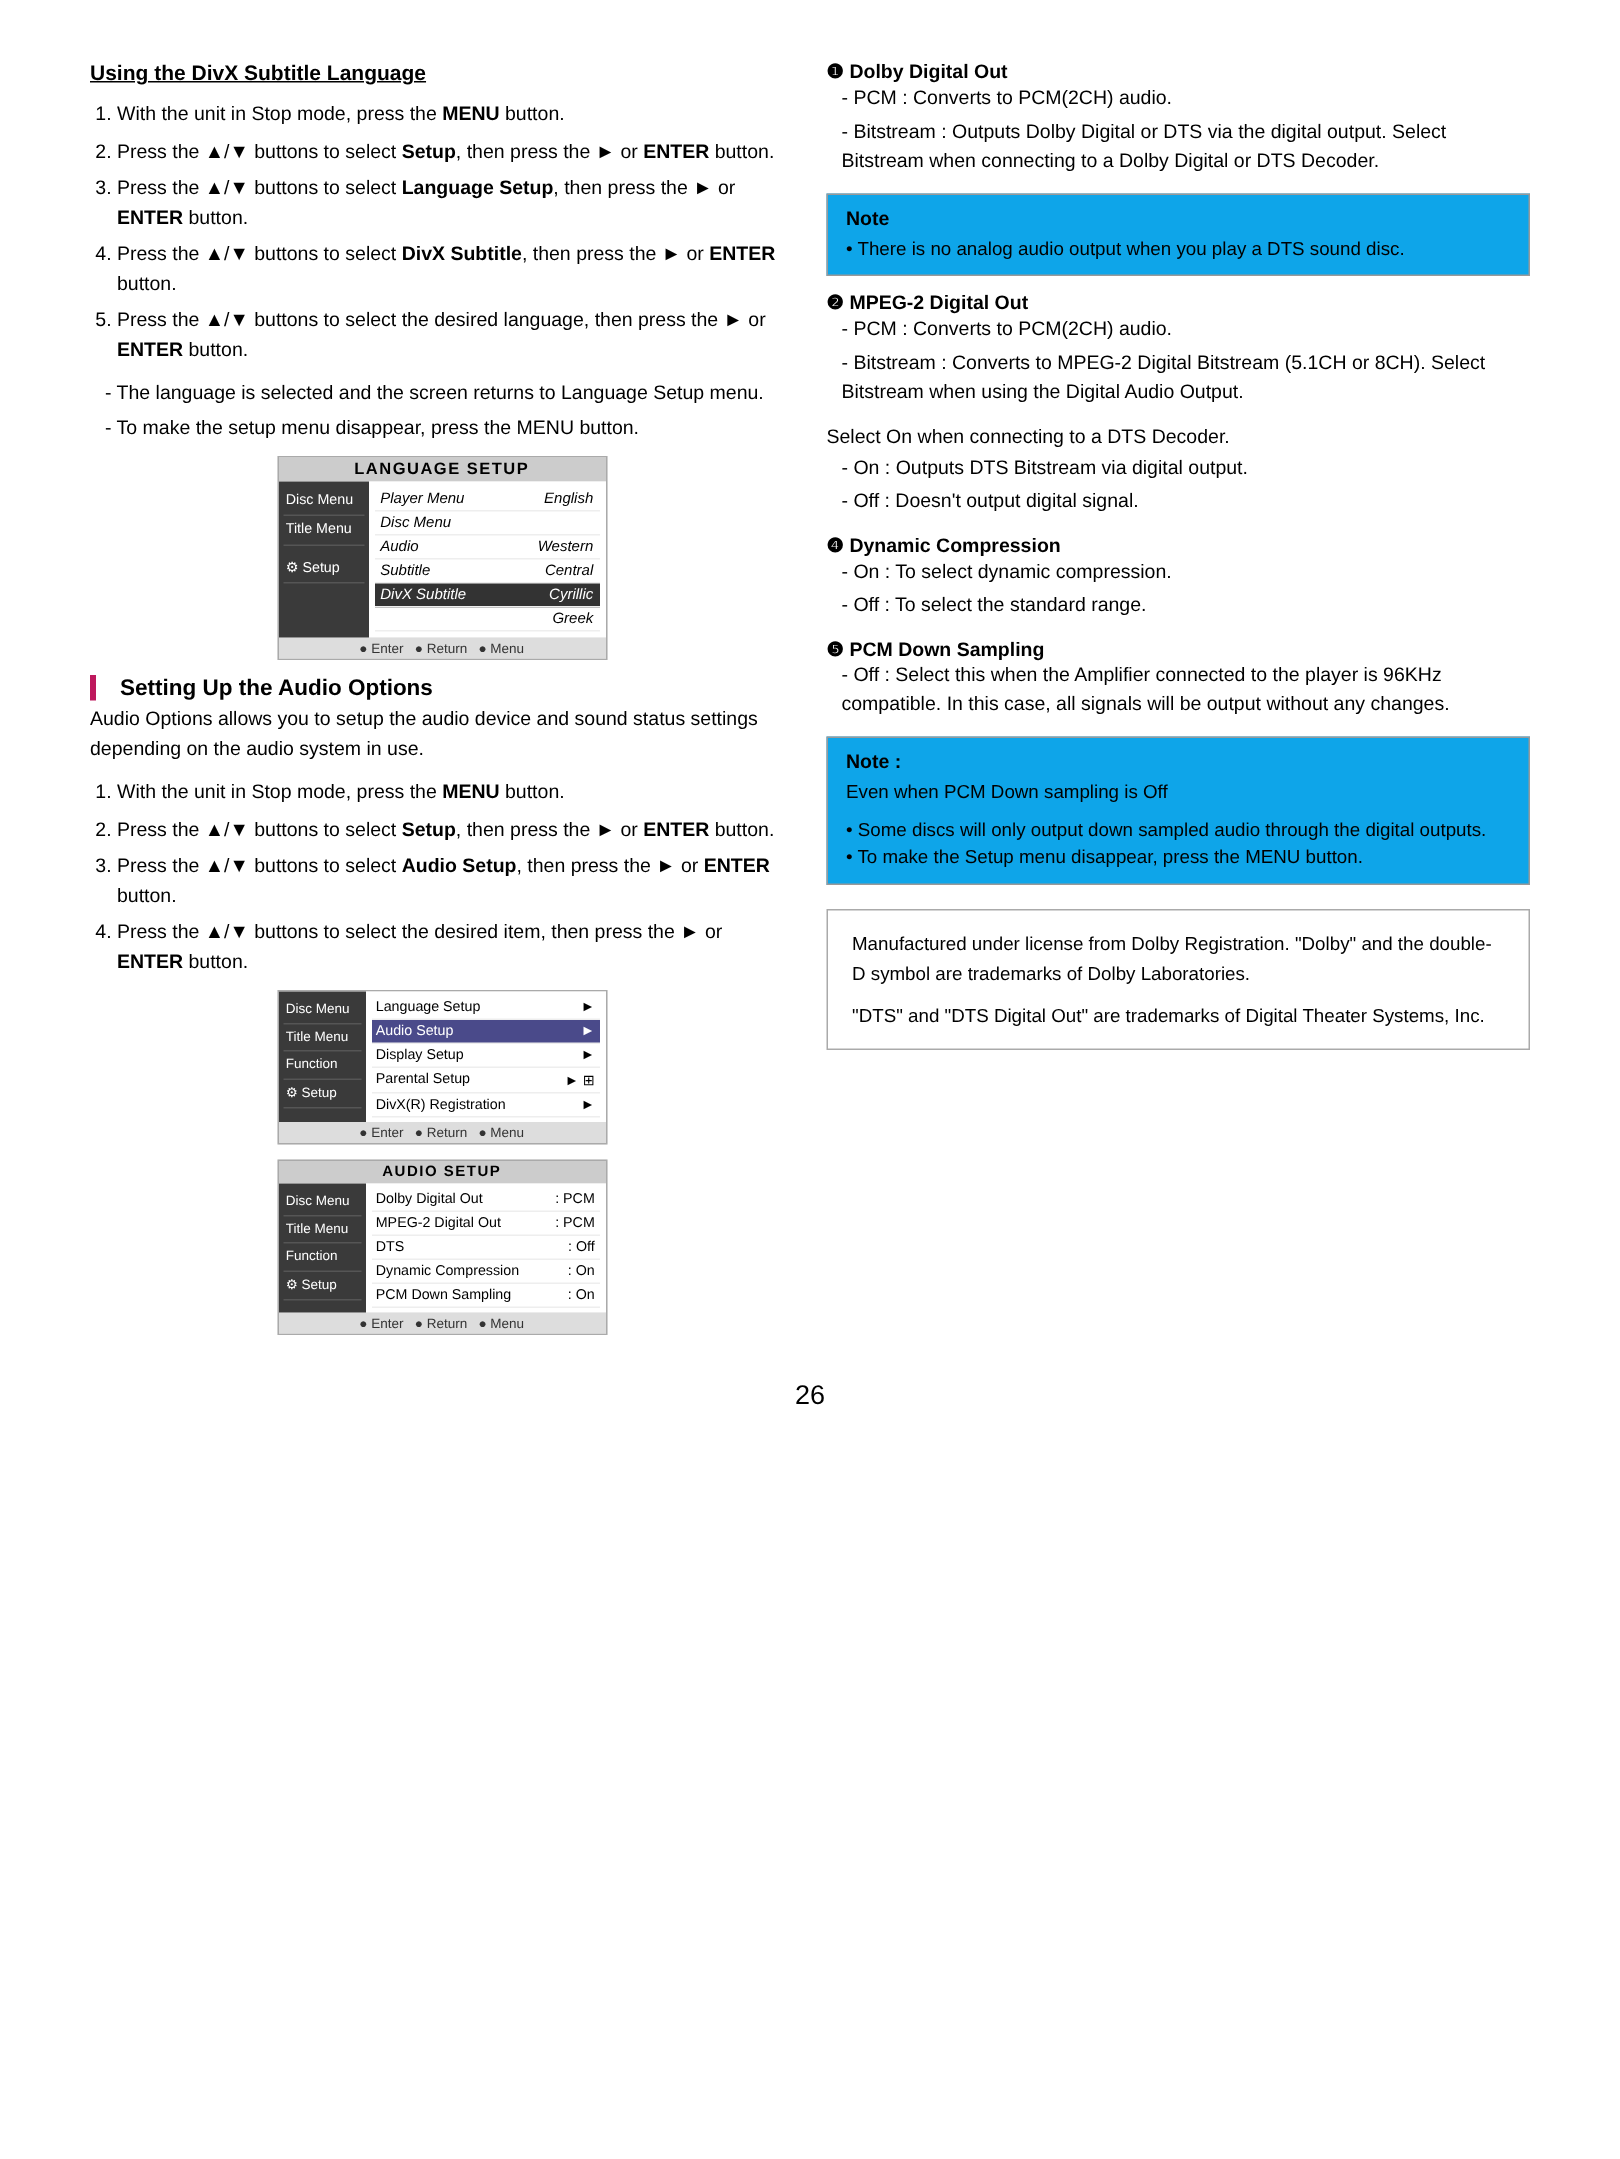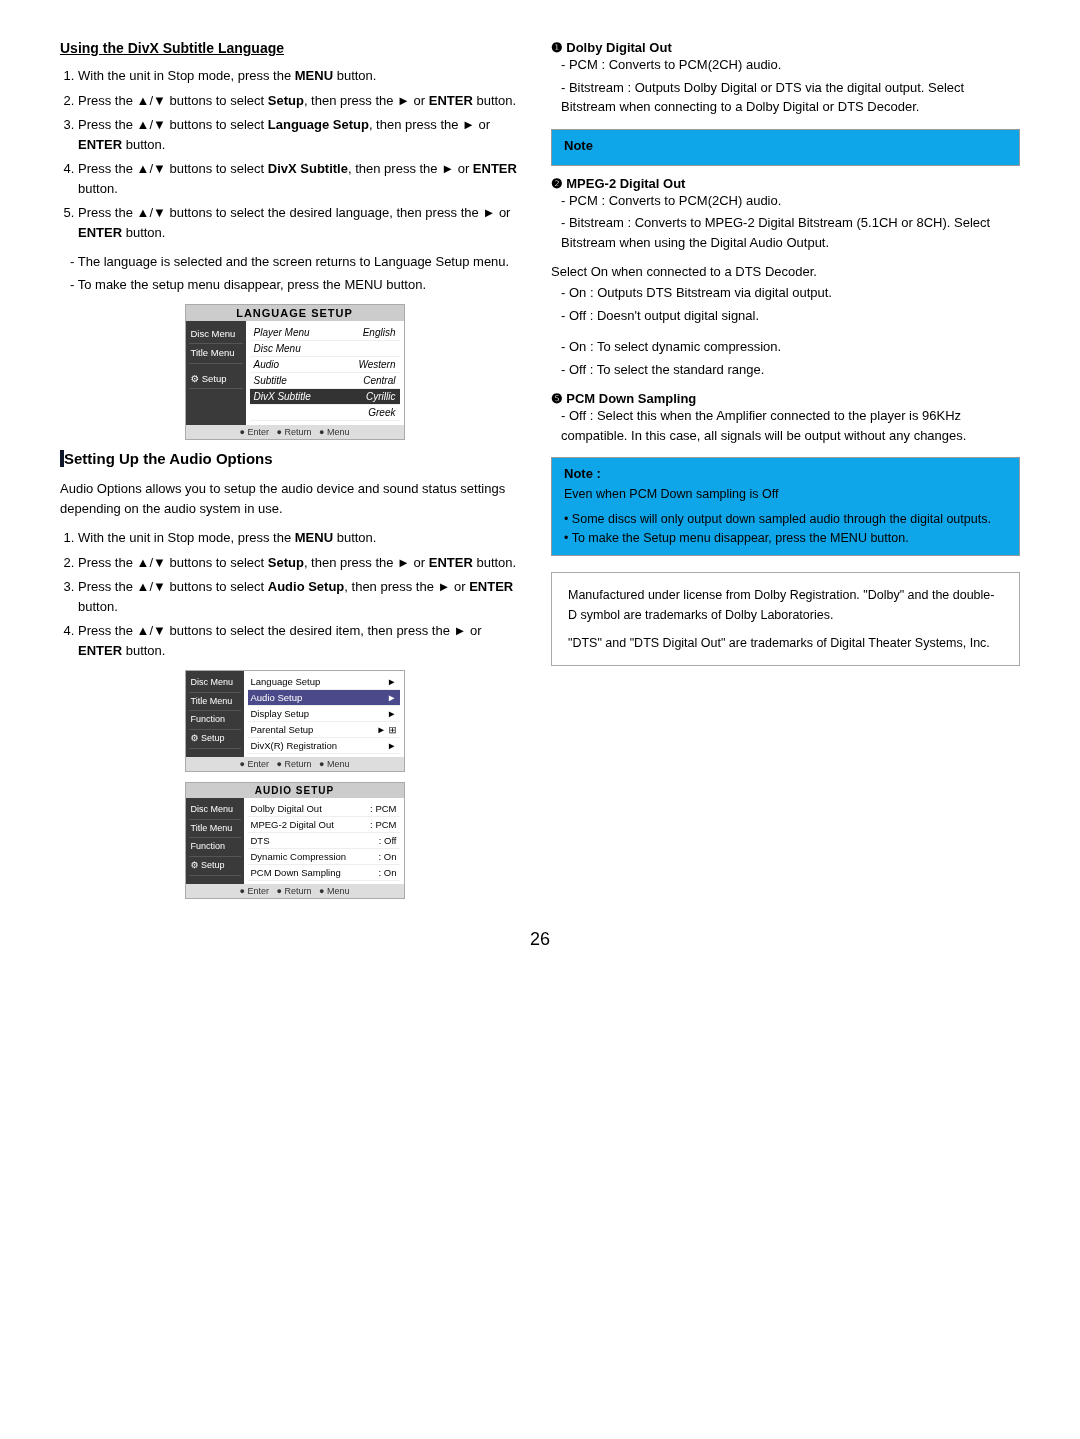--- a/index.html
+++ b/index.html
@@ -20,23 +20,23 @@
       flex: 1;
       max-width: 480px;
     }
     .right-column {
       flex: 1;
       max-width: 480px;
     }
     h2.section-title {
       font-size: 15px;
       font-weight: bold;
-      margin-bottom: 12px;
-      border-left: 4px solid #0f172a;
-      padding-left: 0;
+      margin-bottom: 2px;
+      border-left: 4px solid #be185d;
+      padding-left: 16px;
     }
     h3.subsection-title {
       font-size: 14px;
       font-weight: bold;
       text-decoration: underline;
       margin-bottom: 10px;
     }
     ol {
       padding-left: 18px;
       margin-bottom: 10px;
@@ -353,39 +353,43 @@
     <div class="desc-section">
       <p><b>❶ Dolby Digital Out</b></p>
       <ul class="dash-list indent">
         <li>PCM : Converts to PCM(2CH) audio.</li>
         <li>Bitstream : Outputs Dolby Digital or DTS via the digital output. Select Bitstream when connecting to a Dolby Digital or DTS Decoder.</li>
       </ul>
     </div>
 
     <div class="note-box">
       <div class="note-title">Note</div>
+      <ul>
+        <li>There is no analog audio output when you play a DTS sound disc.</li>
+      </ul>
     </div>
 
     <div class="desc-section">
       <p><b>❷ MPEG-2 Digital Out</b></p>
       <ul class="dash-list indent">
         <li>PCM : Converts to PCM(2CH) audio.</li>
         <li>Bitstream : Converts to MPEG-2 Digital Bitstream (5.1CH or 8CH). Select Bitstream when using the Digital Audio Output.</li>
       </ul>
     </div>
 
     <div class="desc-section">
-      <p style="margin-bottom:4px;">Select On when connected to a DTS Decoder.</p>
+      <p style="margin-bottom:4px;">Select On when connecting to a DTS Decoder.</p>
       <ul class="dash-list indent">
         <li>On : Outputs DTS Bitstream via digital output.</li>
         <li>Off : Doesn't output digital signal.</li>
       </ul>
     </div>
 
     <div class="desc-section">
+      <p><b>❹ Dynamic Compression</b></p>
       <ul class="dash-list indent">
         <li>On : To select dynamic compression.</li>
         <li>Off : To select the standard range.</li>
       </ul>
     </div>
 
     <div class="desc-section">
       <p><b>❺ PCM Down Sampling</b></p>
       <ul class="dash-list indent">
         <li>Off : Select this when the Amplifier connected to the player is 96KHz compatible. In this case, all signals will be output without any changes.</li>

